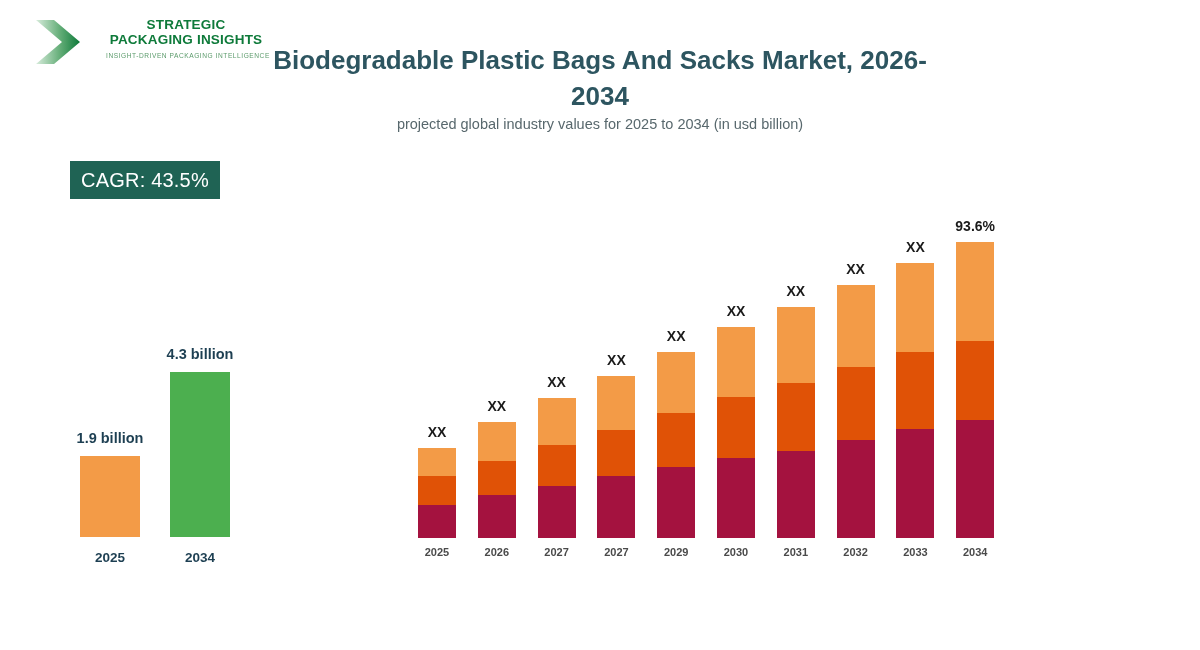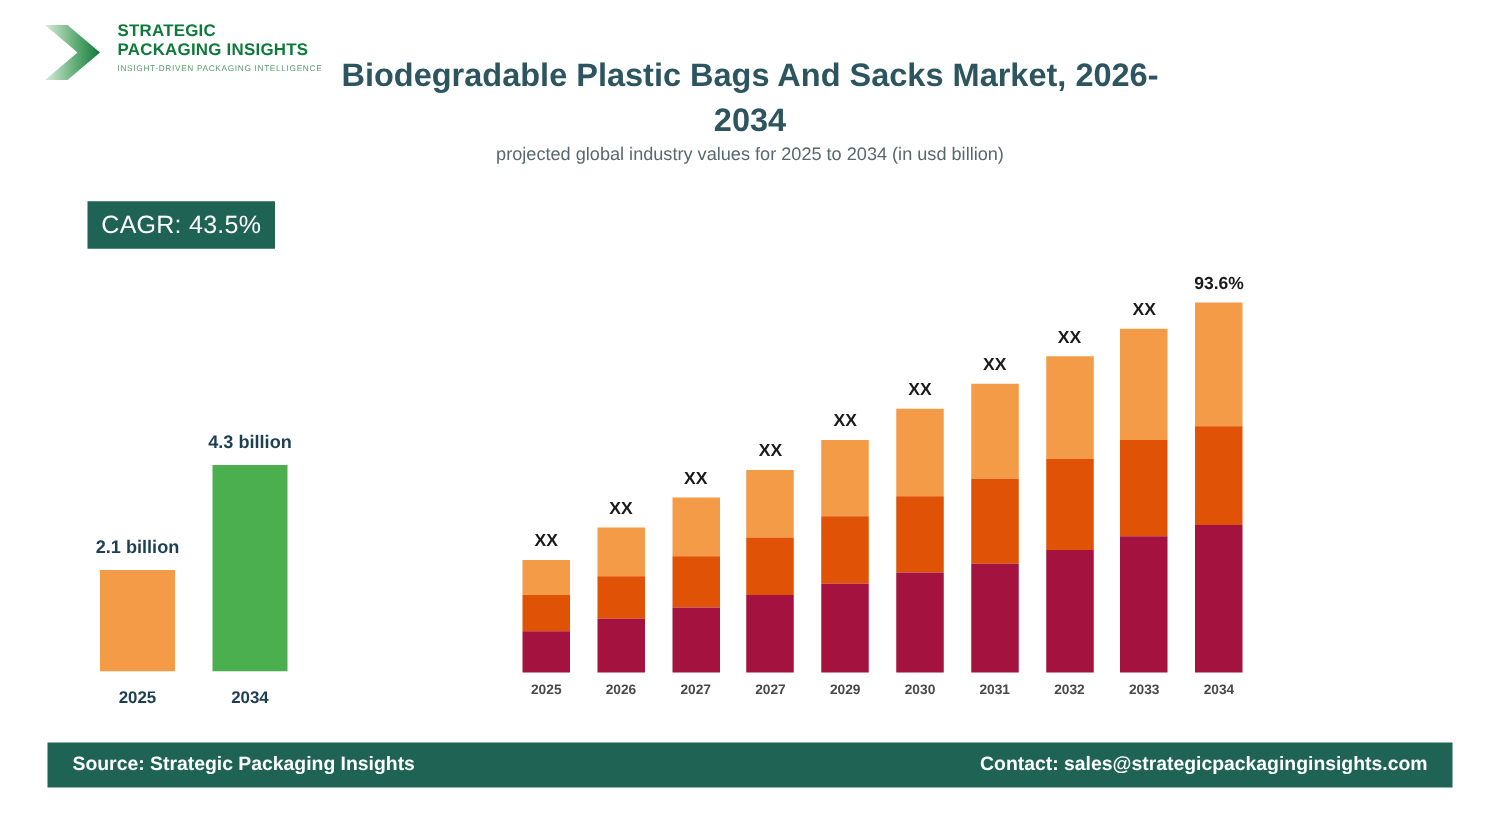--- a/index.html
+++ b/index.html
@@ -29,23 +29,24 @@
   }
   #logo-mark {
     position: absolute;
     left: 0;
     top: 2px;
     width: 56px;
     height: 52px;
   }
   #logo-text {
     position: absolute;
-    left: 62px;
+    left: 74px;
     top: 4px;
     width: 160px;
+    text-align: center;
   }
   .logo-line {
     font-size: 13.5px;
     font-weight: bold;
     letter-spacing: 0.2px;
     color: #0e7a3a;
     line-height: 14.5px;
   }
   #logo-tagline {
     margin-top: 5px;
@@ -231,21 +232,21 @@
   </div>
 
   <div id="title">Biodegradable Plastic Bags And Sacks Market, 2026-2034</div>
   <div id="subtitle">projected global industry values for 2025 to 2034 (in usd billion)</div>
 
   <div id="cagr-badge">CAGR: 43.5%</div>
 
   <div id="mini-chart">
       <div class="mini-bar-group" style="left: 40px;">
         <div class="mini-bar" style="height: 81px; background: rgb(243, 155, 71);"></div>
-        <div class="mini-value" style="bottom: 91px;">2.1 billion</div>
+        <div class="mini-value" style="bottom: 91px;">1.9 billion</div>
       </div>
       <div class="mini-cat" style="left: 40px; position: absolute;">2025</div>
       <div class="mini-bar-group" style="left: 130px;">
         <div class="mini-bar" style="height: 165px; background: rgb(76, 175, 79);"></div>
         <div class="mini-value" style="bottom: 175px;">4.3 billion</div>
       </div>
       <div class="mini-cat" style="left: 130px; position: absolute;">2034</div>
     </div>
 
   <div id="stacked-chart">
@@ -334,18 +335,14 @@
         <div class="stack-bar">
           <div class="seg" style="height: 99px; background: rgb(243, 155, 71);"></div>
           <div class="seg" style="height: 79px; background: rgb(224, 82, 6);"></div>
           <div class="seg" style="height: 118px; background: rgb(164, 18, 63);"></div>
         </div>
         <div class="stack-label" style="bottom: 326px;">93.6%</div>
         <div class="stack-cat">2034</div>
       </div>
     </div>
 
-  <div id="footer">
-    <div id="footer-source">Source: Strategic Packaging Insights</div>
-    <div id="footer-contact">Contact: sales@strategicpackaginginsights.com</div>
-  </div>
 
 </div>
 
 </body></html>

